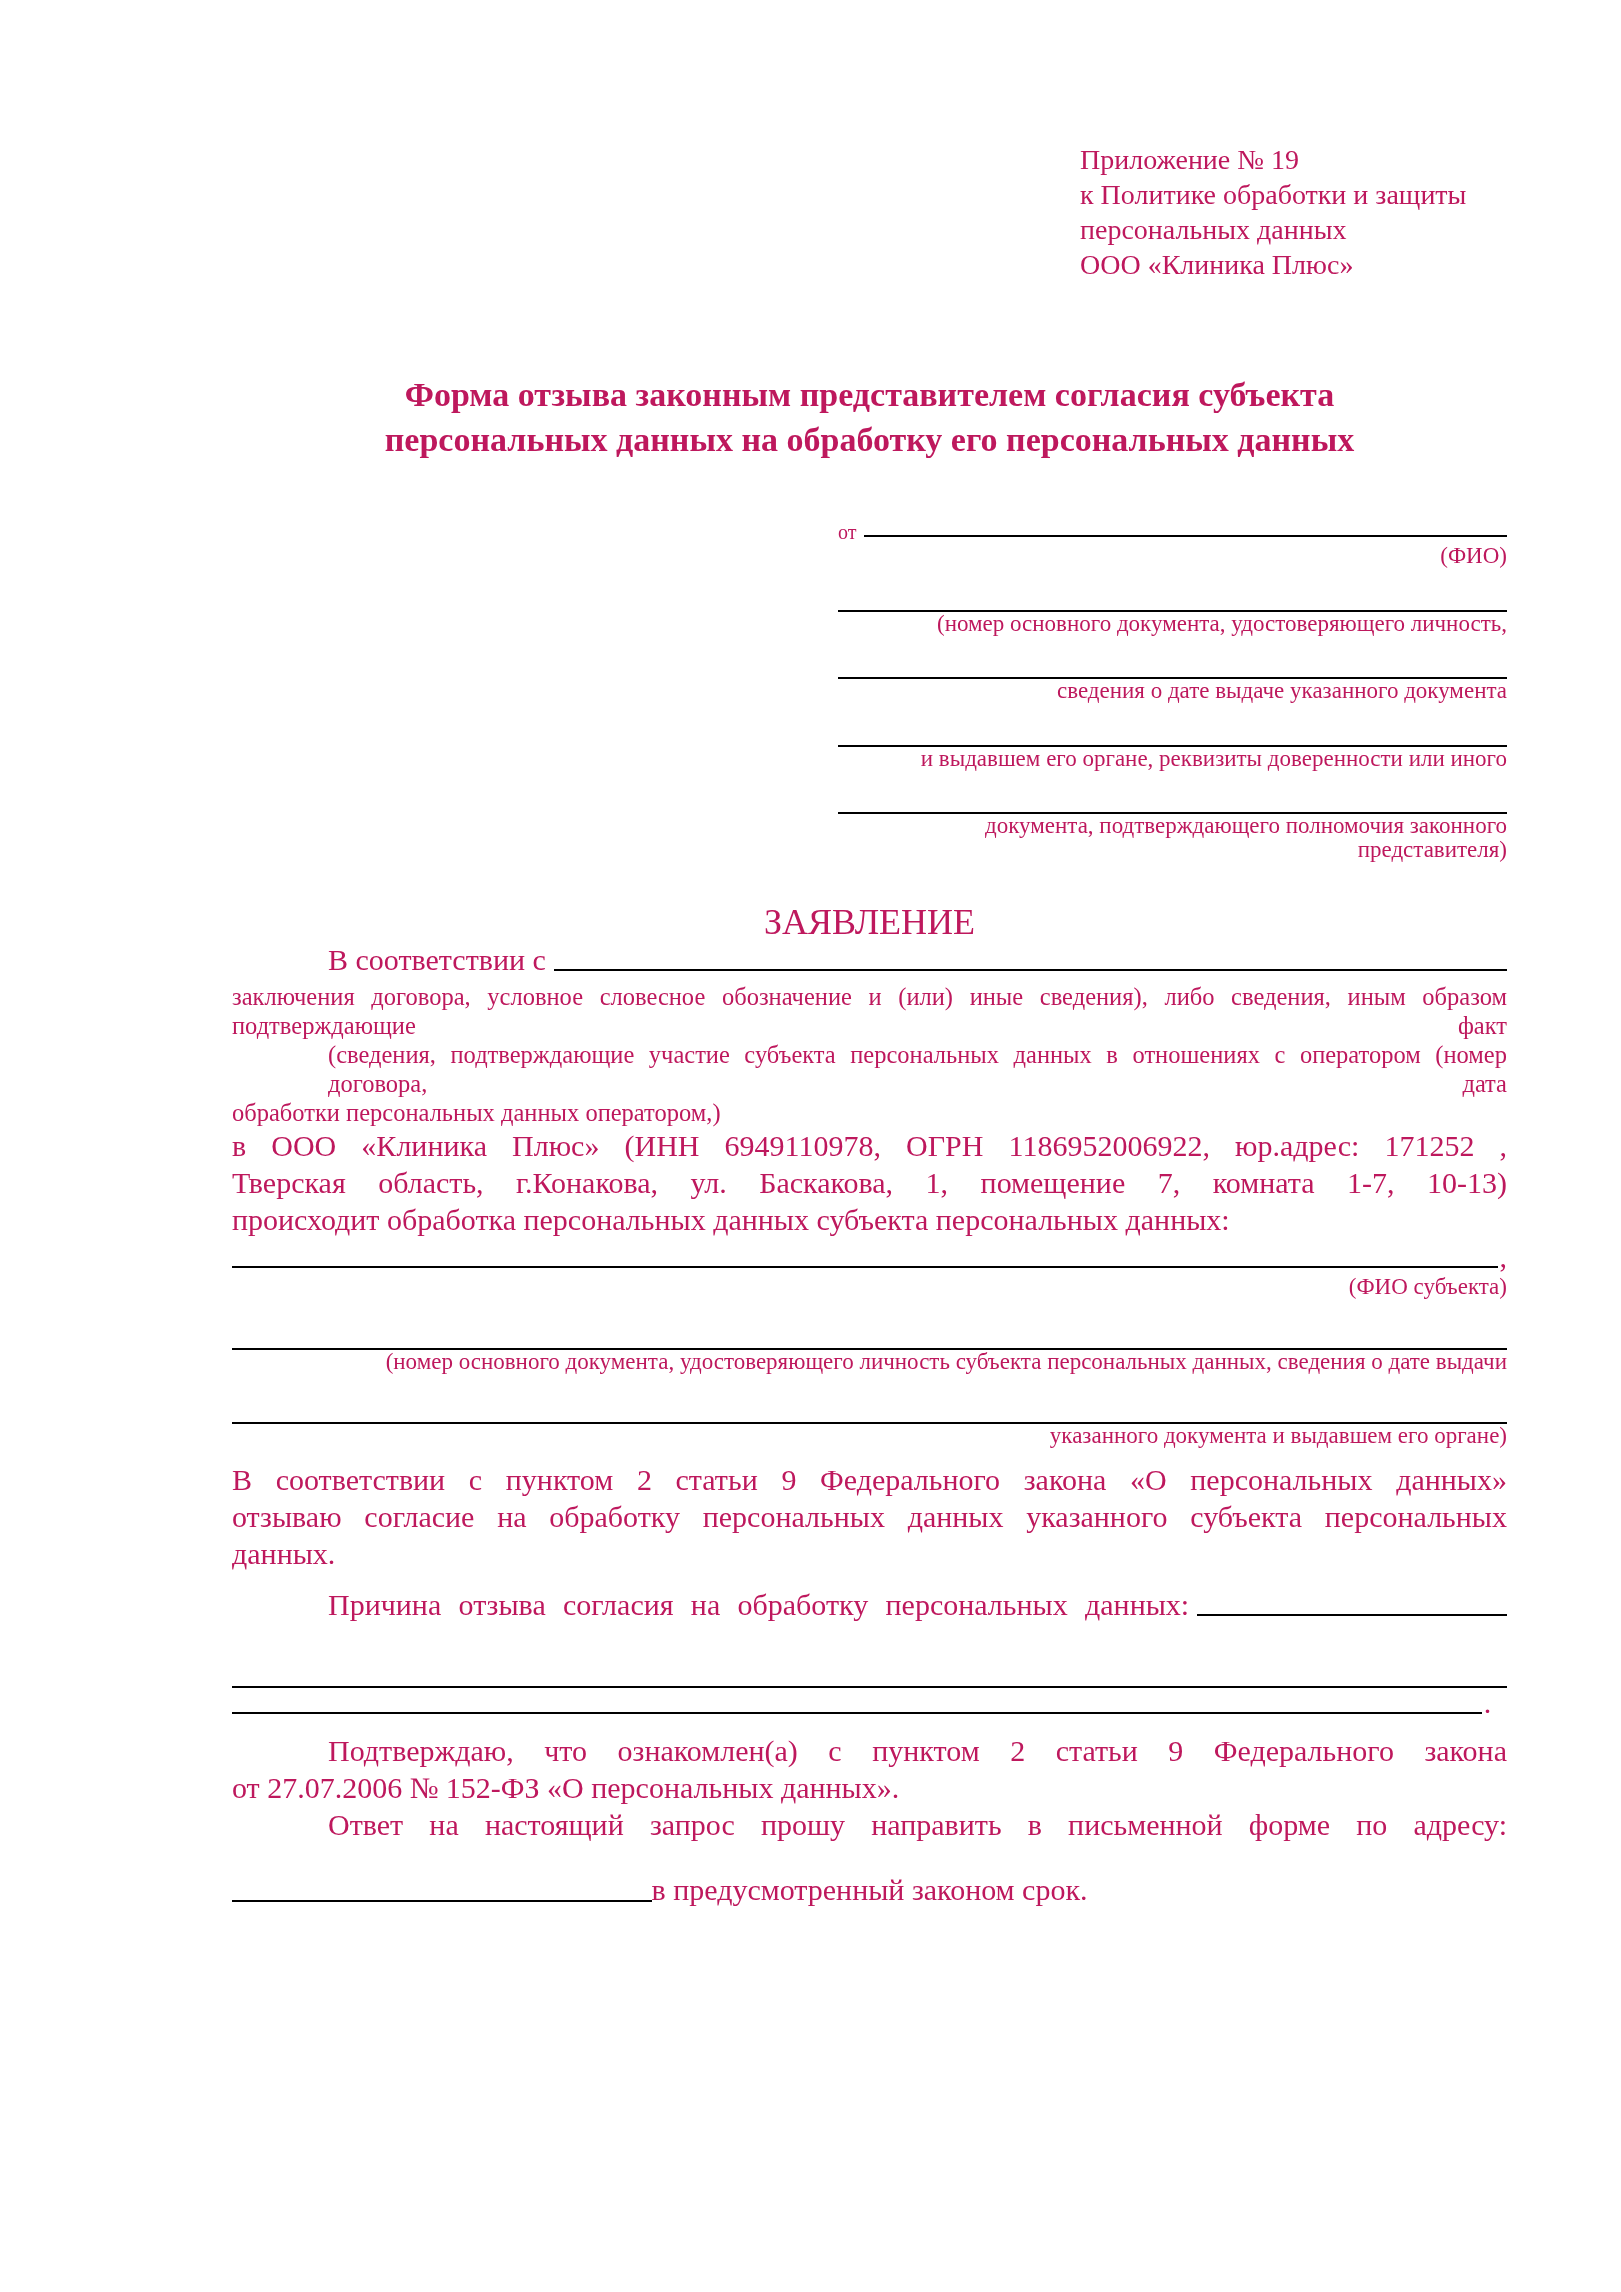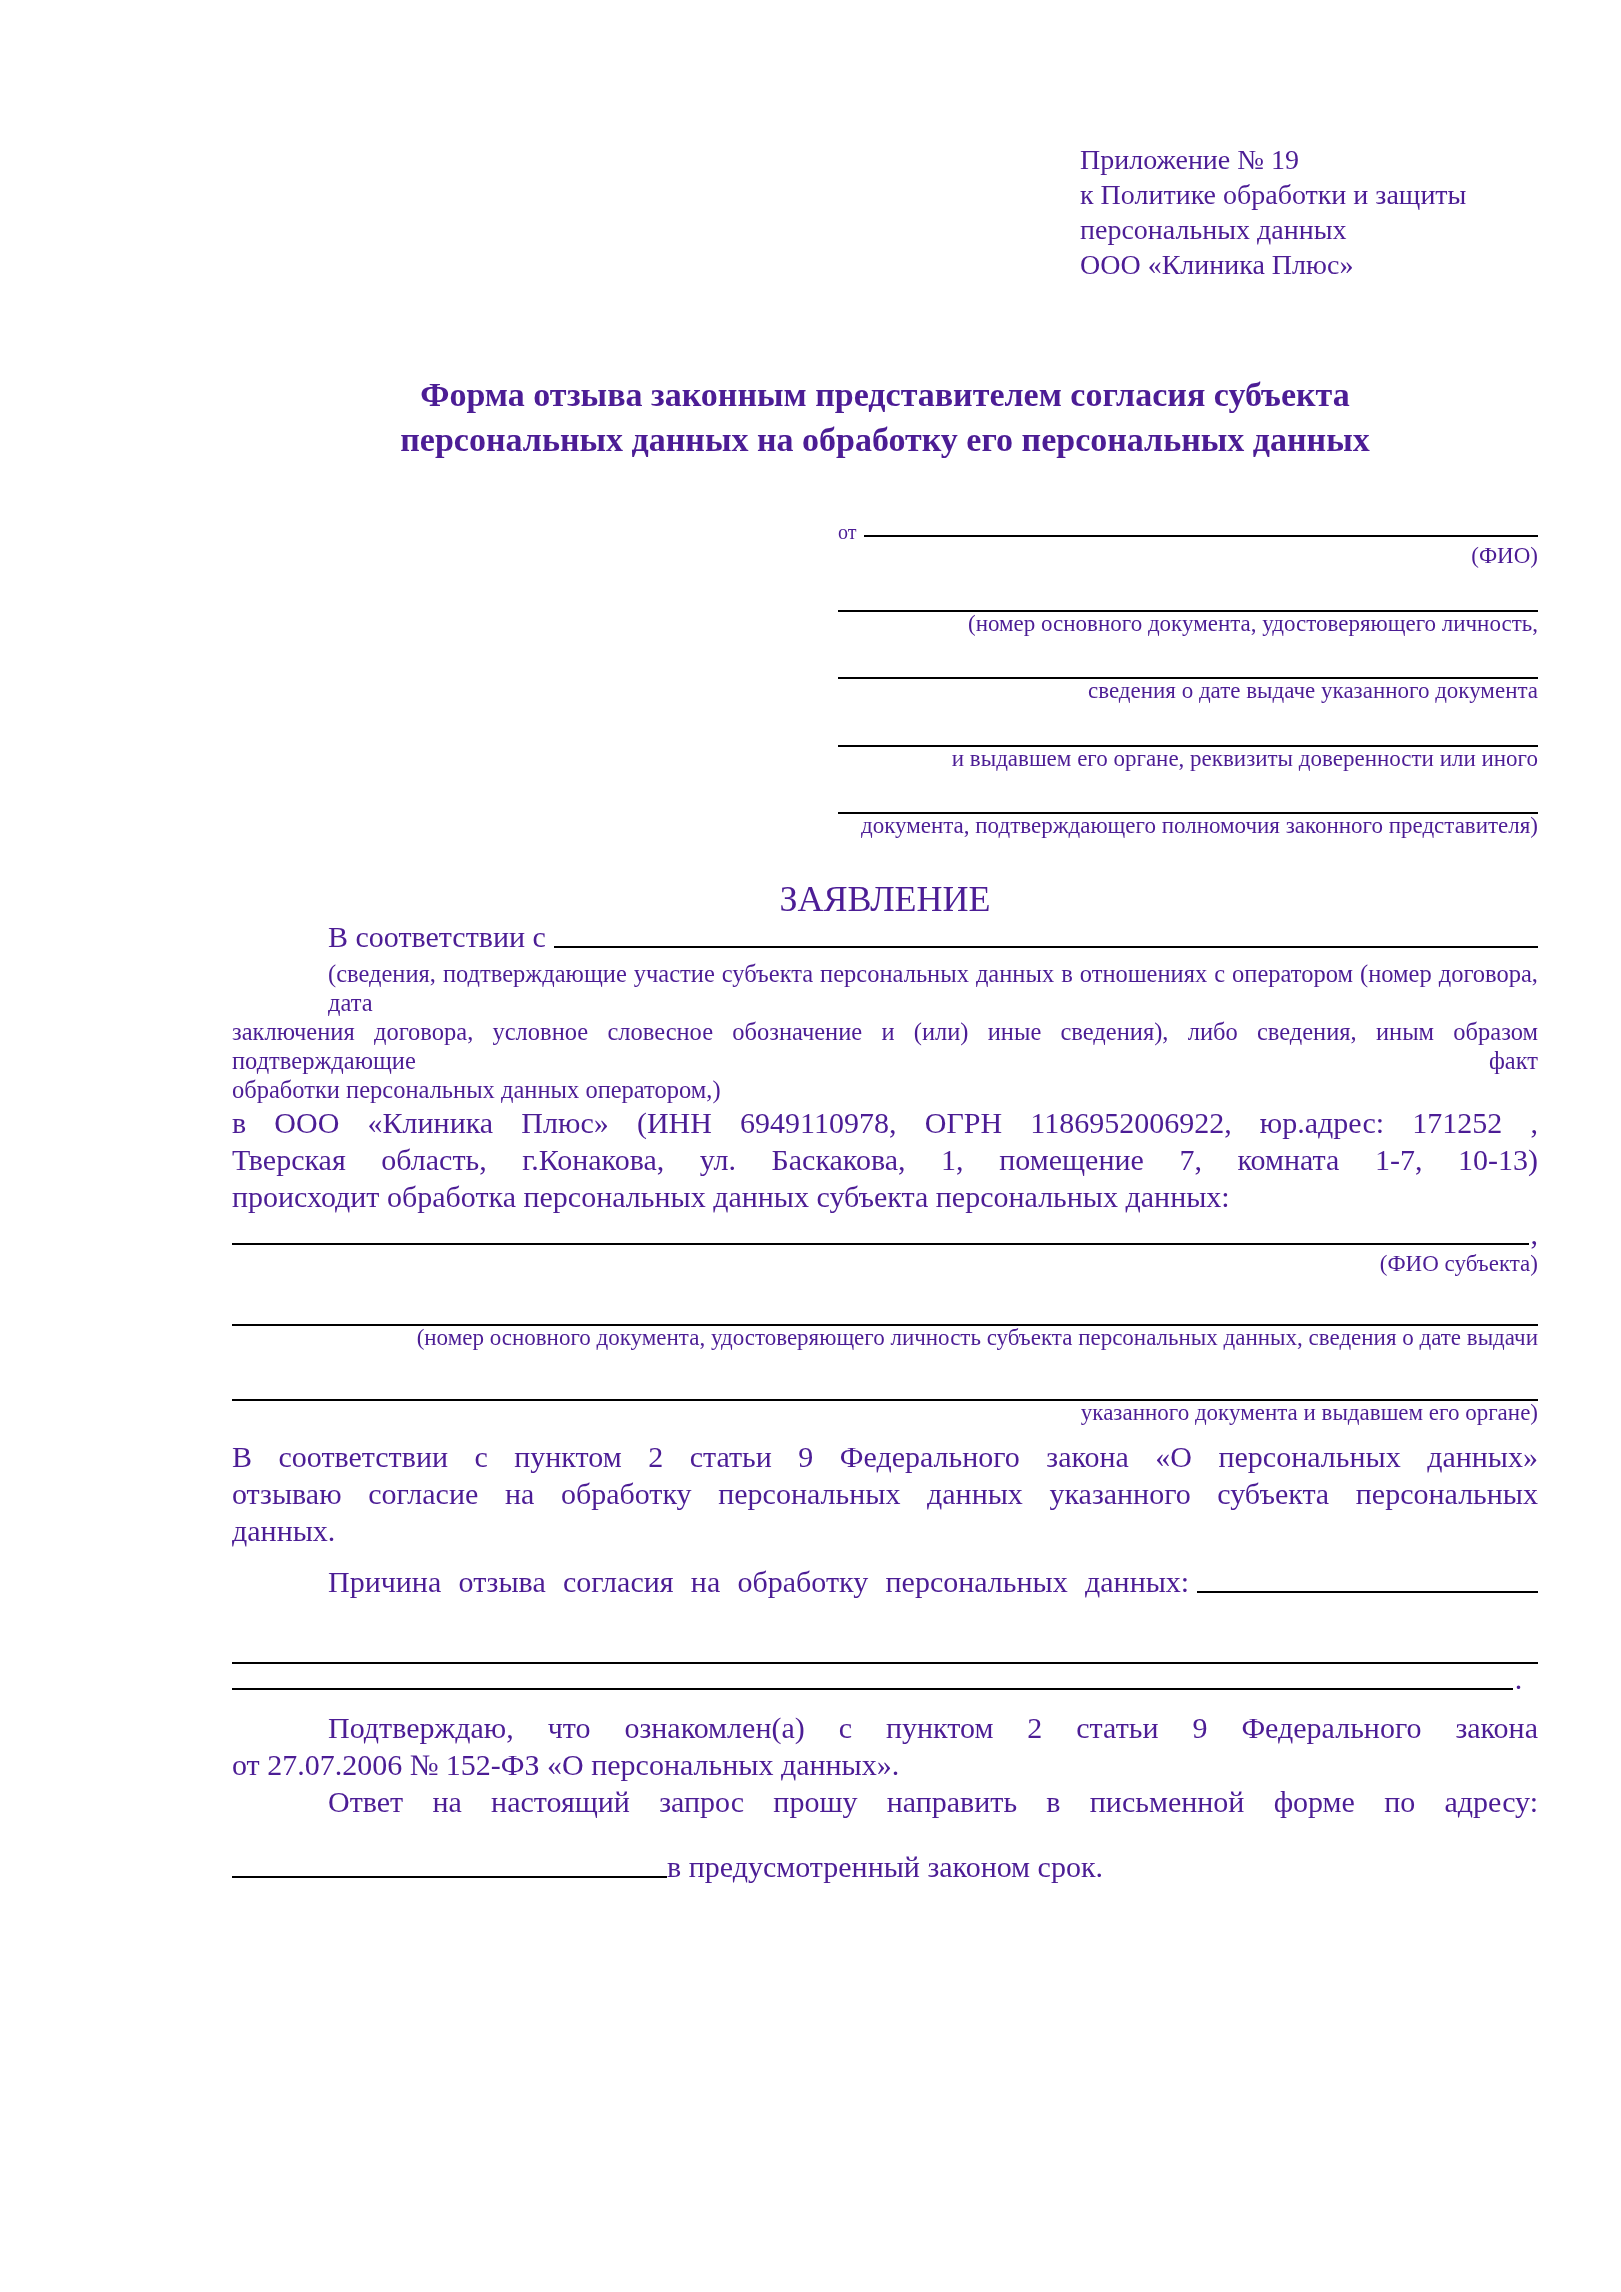--- a/index.html
+++ b/index.html
@@ -2,24 +2,24 @@
 <html><head>
 <meta charset="utf-8">
 <style>
   html, body { margin: 0; padding: 0; background: #ffffff; }
   .page {
     position: relative;
     width: 1621px;
     height: 2002px;
     margin: 0;
     background: #ffffff;
-    color: #4c1d95;
+    color: #be185d;
     font-family: "Liberation Serif", "DejaVu Serif", serif;
     box-sizing: border-box;
-    padding: 142px 83px 0 232px;
+    padding: 142px 114px 0 232px;
     overflow: hidden;
   }
   .appendix { margin-left: 848px; font-size: 28px; line-height: 35px; }
   .title {
     margin-top: 90px;
     text-align: center;
     font-weight: bold;
     font-size: 34px;
     line-height: 45px;
   }
@@ -94,22 +94,22 @@
   </div>
 
   <div class="heading">ЗАЯВЛЕНИЕ</div>
 
   <div class="flexrow body31 accord">
     <span class="indent nowrap">В соответствии с</span>
     <span class="fill"></span>
   </div>
 
   <div class="small smallprint">
+    <div class="jl">заключения договора, условное словесное обозначение и (или) иные сведения), либо сведения, иным образом подтверждающие факт</div>
     <div class="jl pad-indent">(сведения, подтверждающие участие субъекта персональных данных в отношениях с оператором (номер договора, дата</div>
-    <div class="jl">заключения договора, условное словесное обозначение и (или) иные сведения), либо сведения, иным образом подтверждающие факт</div>
     <div>обработки персональных данных оператором,)</div>
   </div>
 
   <div class="body31 op-par">
     <div class="jl">в ООО «Клиника Плюс» (ИНН 6949110978, ОГРН 1186952006922, юр.адрес: 171252 ,</div>
     <div class="jl">Тверская область, г.Конакова, ул. Баскакова, 1, помещение 7, комната 1-7, 10-13)</div>
     <div>происходит обработка персональных данных субъекта персональных данных:</div>
   </div>
 
   <div class="flexrow body31 blankrow">

